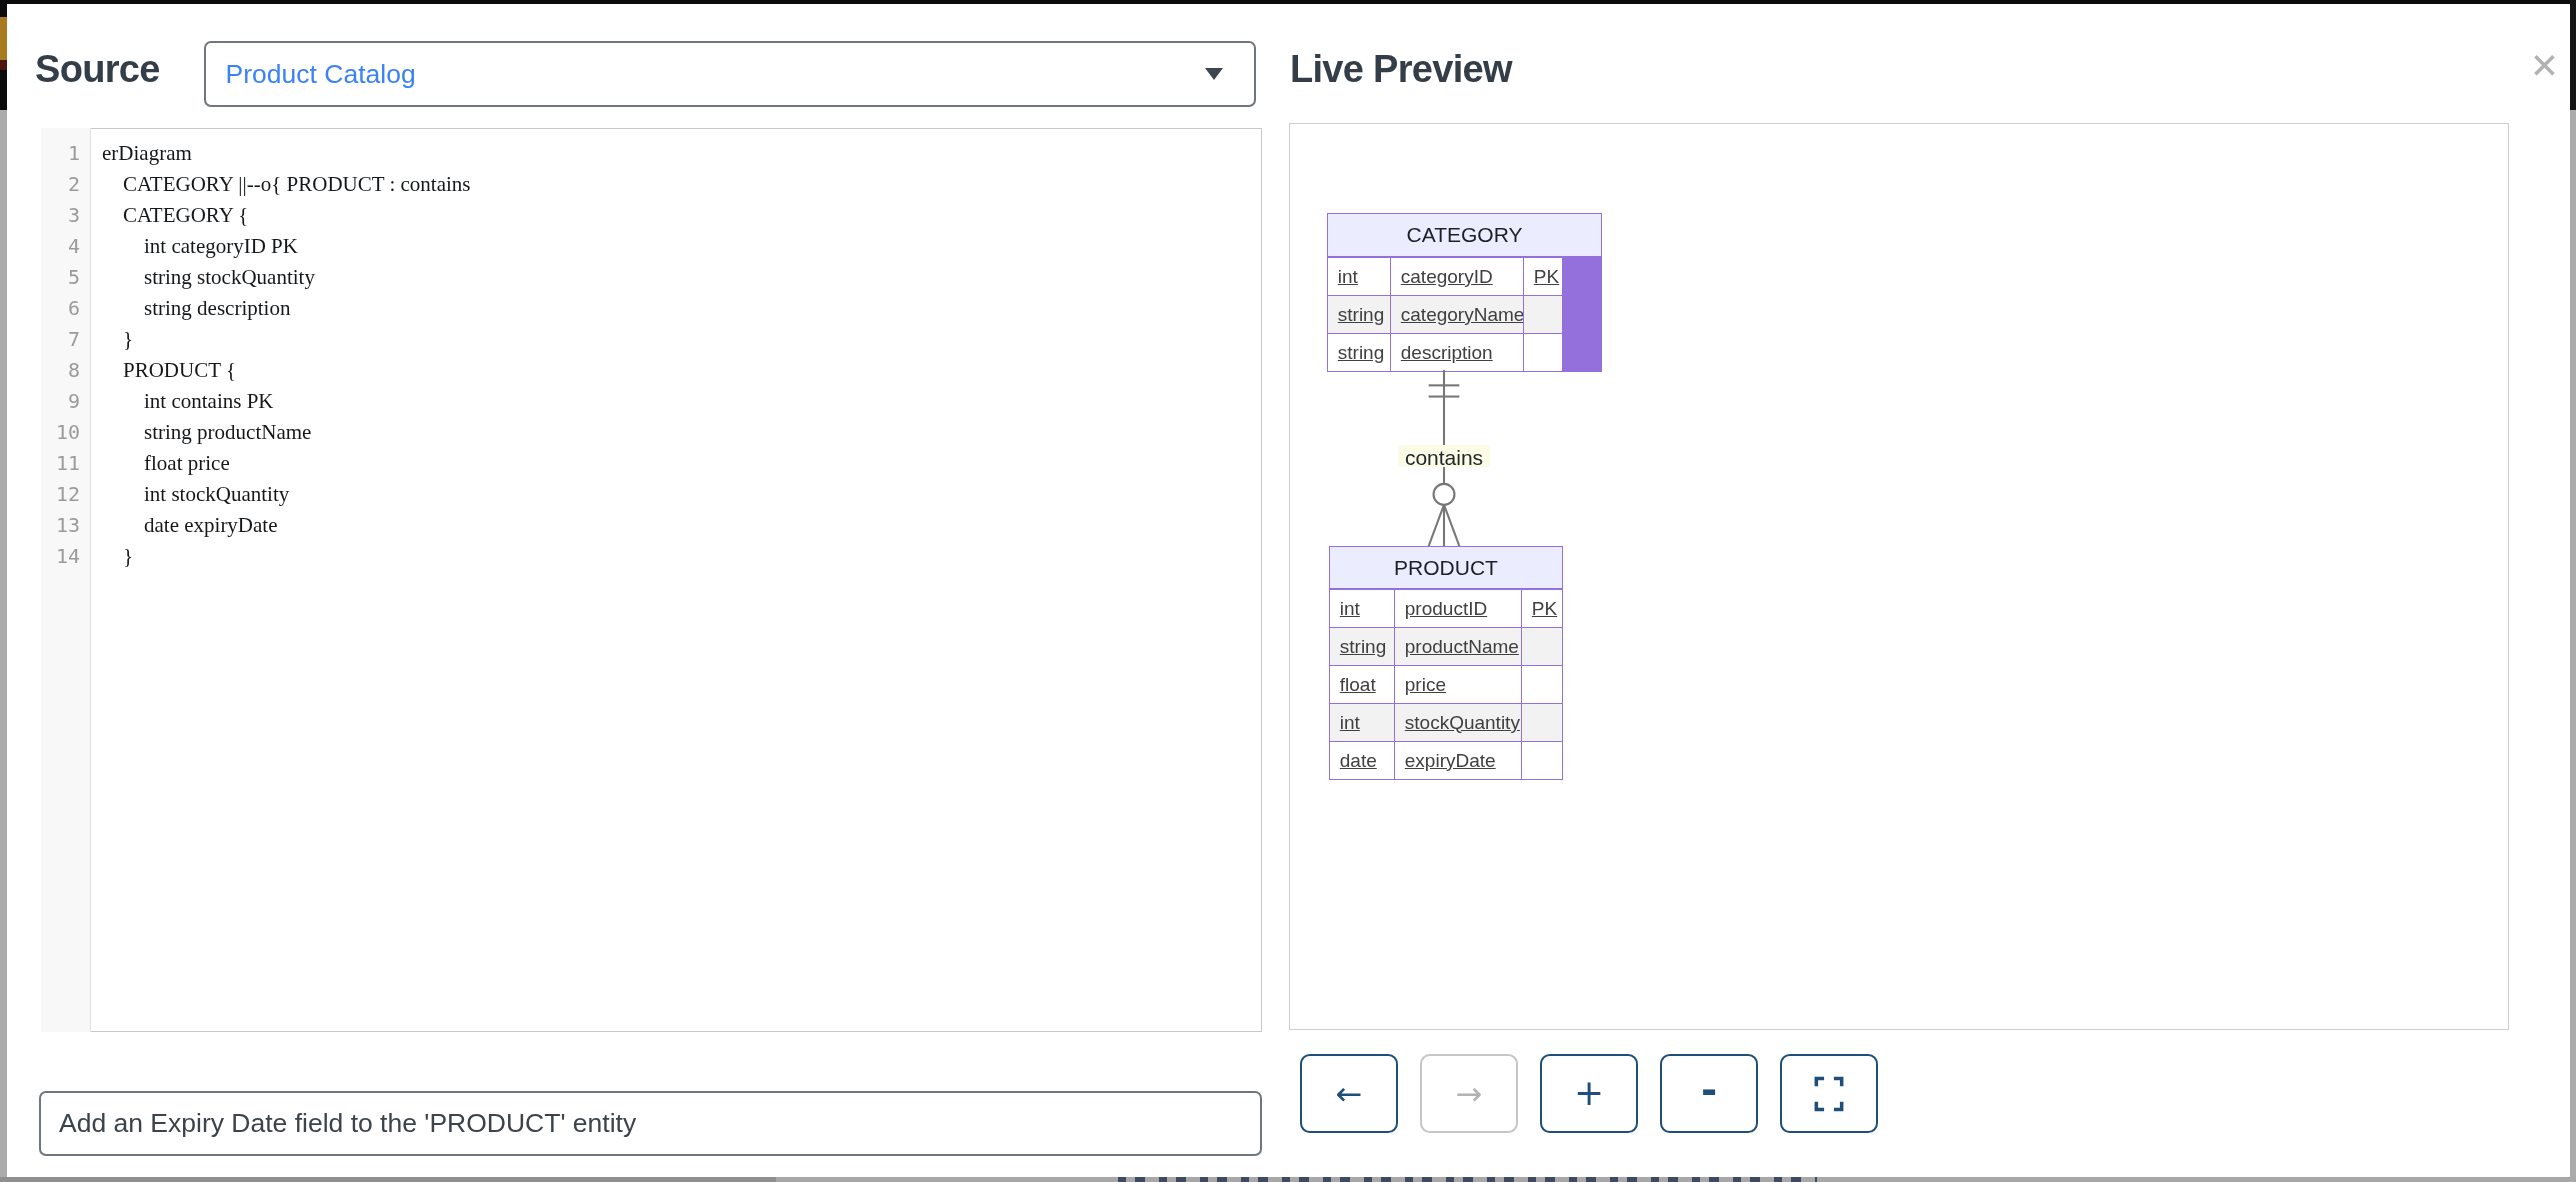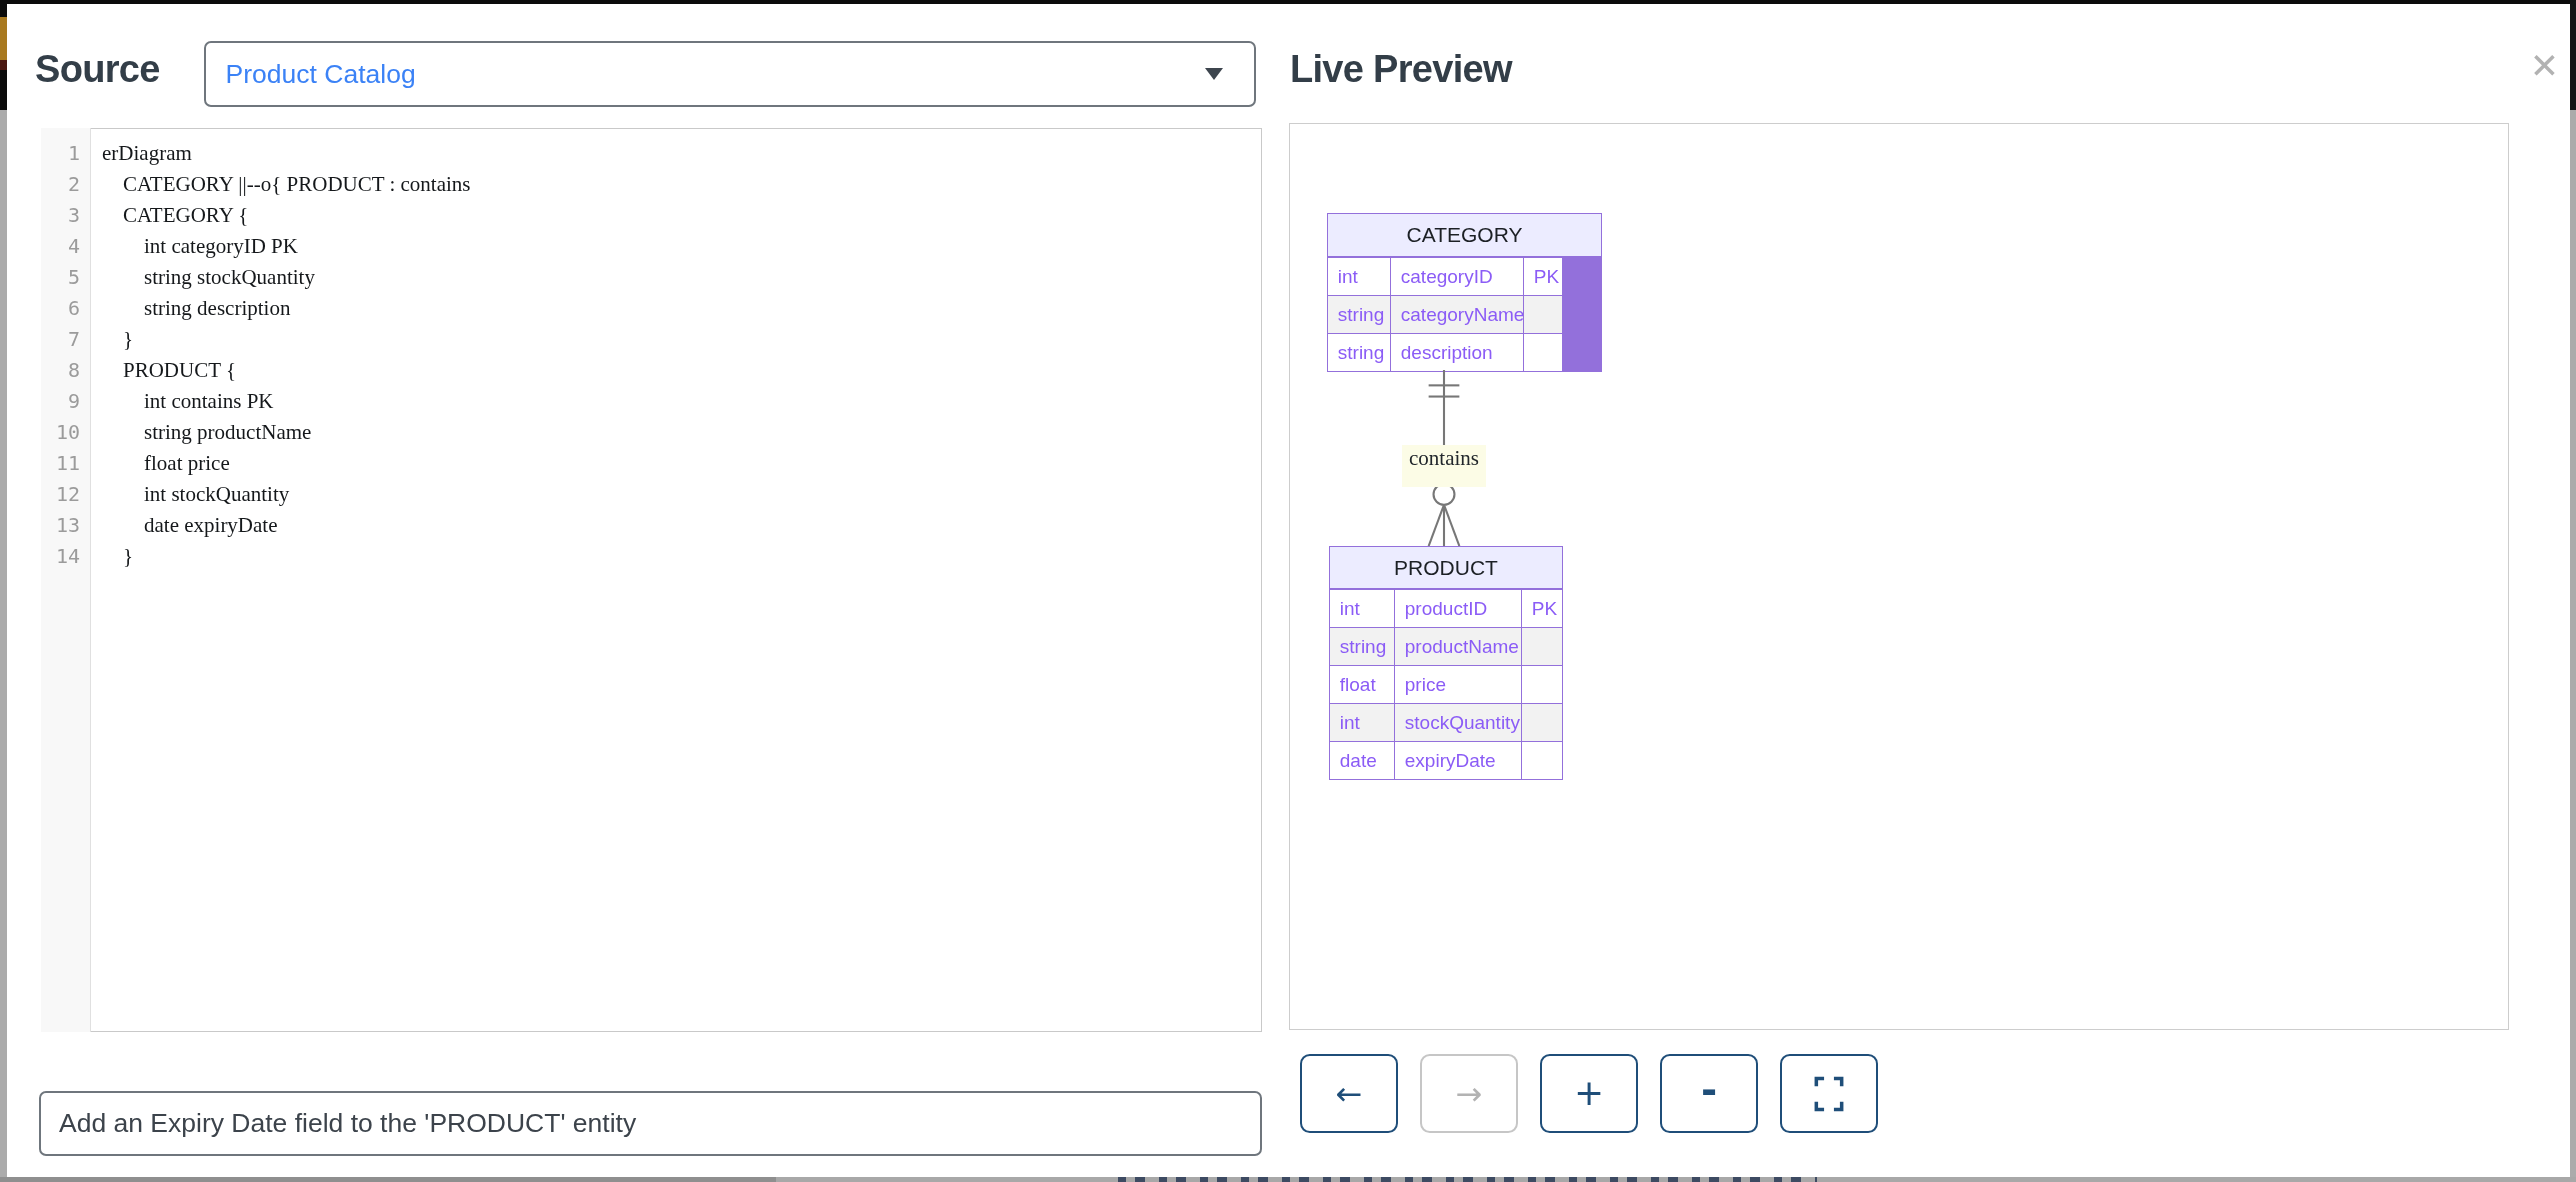--- a/index.html
+++ b/index.html
@@ -54,35 +54,35 @@
       font-family:"Liberation Sans",sans-serif;font-size:26.5px;color:#3c434b;padding:0 18px;background:#fff;outline:none;margin-top:40px;}
 
   
   #preview-canvas{left:1289px;top:123px;width:1220px;height:907px;background:#fff;border:1.4px solid #cdcdcd;}
 
   
   .er-table{border:1.4px solid #9370DB;background:#9370DB;}
   .er-header{background:#ECECFF;text-align:center;font-size:21px;color:#1c2025;
       border-bottom:0.7px solid #9370DB;}
   .er-row{display:grid;}
-  .er-cell{background:#fff;font-size:19px;color:#8b5cf6;padding-left:9.8px;
-      border-top:0.7px solid #9370DB;border-left:0.7px solid #9370DB;display:flex;align-items:center;}
+  .er-cell{background:#fff;font-size:19px;color:#404040;padding-left:9.8px;
+      border-top:0.7px solid #9370DB;border-left:0.7px solid #9370DB;display:flex;align-items:center;text-decoration:underline;}
   .er-cell.first{border-left:none;}
   .er-row.alt .er-cell{background:#f2f2f2;}
   #cat-table{left:1327px;top:213px;width:275px;}
   #cat-table .er-header{height:42px;line-height:42px;}
   #cat-table .er-row{grid-template-columns:62px 133px 39px;height:38px;}
   #prod-table{left:1329px;top:546px;width:234px;}
   #prod-table .er-header{height:41px;line-height:41px;}
   #prod-table .er-row{grid-template-columns:64px 127px 41px;height:38px;}
 
   
   #rel-svg{left:1388px;top:370px;}
   #rel-label{left:1444px;top:445px;transform:translateX(-50%);background:#fcfce6;
-      font-size:21px;color:#22272c;height:42px;line-height:26px;padding:0 7px;font-family:Liberation Serif, serif;}
+      font-size:21px;color:#22272c;height:22px;line-height:26px;padding:0 7px;}
 
   
   .tb-btn{top:1054px;width:98px;height:79px;background:#fff;border:2.4px solid #1f4e79;
       border-radius:9.8px;cursor:pointer;display:flex;align-items:center;justify-content:center;padding:0;}
   .tb-btn .glyph{font-family:"DejaVu Sans",sans-serif;color:#1f4e79;}
   .tb-btn.disabled{border-color:#c6c6c6;}
   .tb-btn.disabled .glyph{color:#b3b3b3;}
   #btn-back{left:1300px;}  #btn-fwd{left:1420px;}  #btn-zin{left:1540px;}
   #btn-zout{left:1660px;}  #btn-fs{left:1780px;}
   .arrow-glyph{font-size:32px;}

